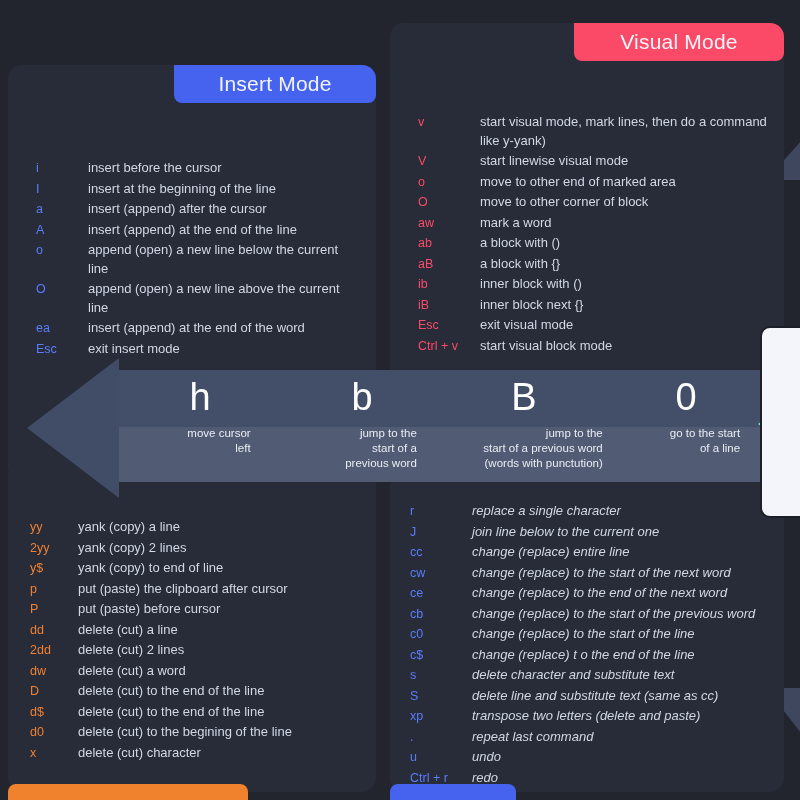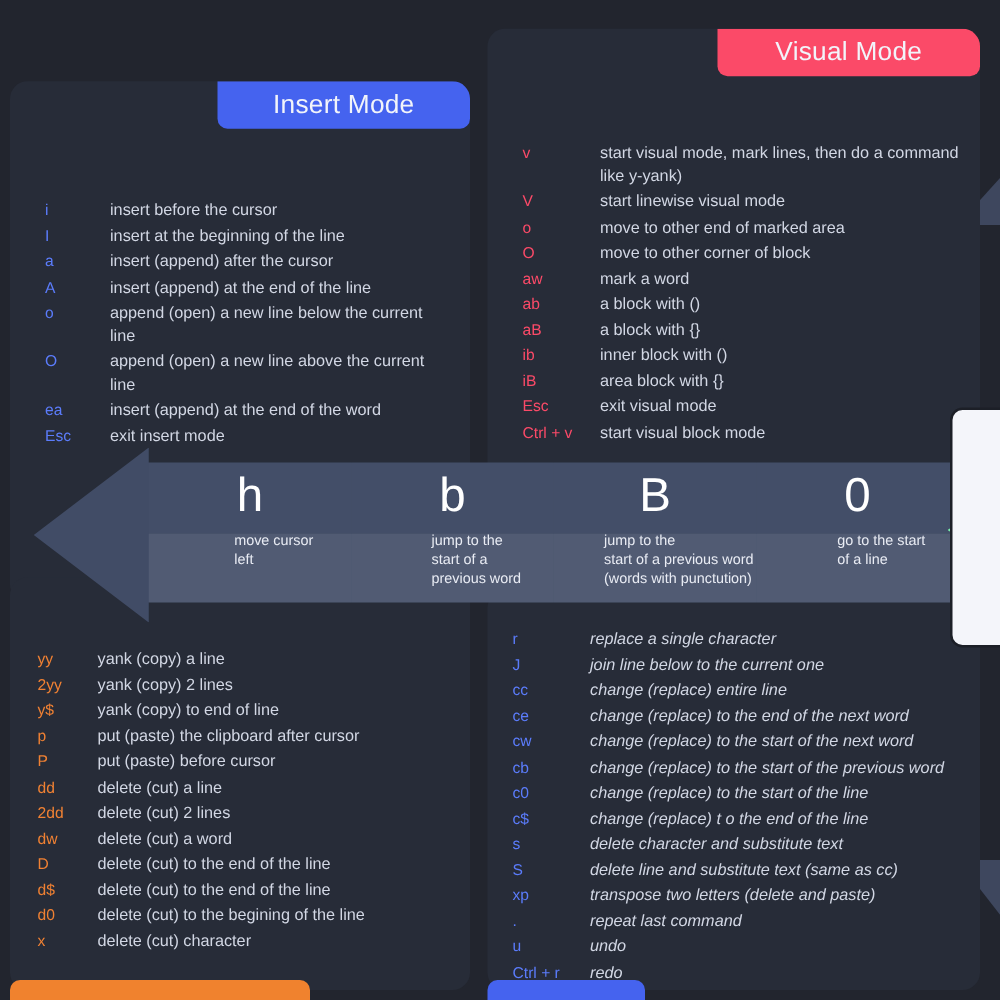--- a/index.html
+++ b/index.html
@@ -191,21 +191,21 @@
     color: #ffffff;
     font-weight: 300;
   }
   .nav-desc {
     position: relative;
     z-index: 2;
     margin-top: 2px;
     font-size: 11.5px;
     line-height: 15px;
     color: #e9ecf4;
-    text-align: left;
+    text-align: right;
     white-space: pre-line;
     padding: 0 2px;
     margin-left: 38px;
   }
   #nav-green-tip {
     position: absolute;
     left: 738px;
     top: 44px;
     width: 34px;
     height: 44px;
@@ -289,21 +289,21 @@
         <div class="cmd-row">
           <div class="cmd-key">aB</div>
           <div class="cmd-desc">a block with {}</div>
         </div>
         <div class="cmd-row">
           <div class="cmd-key">ib</div>
           <div class="cmd-desc">inner block with ()</div>
         </div>
         <div class="cmd-row">
           <div class="cmd-key">iB</div>
-          <div class="cmd-desc">area block with {}</div>
+          <div class="cmd-desc">inner block next {}</div>
         </div>
         <div class="cmd-row">
           <div class="cmd-key">Esc</div>
           <div class="cmd-desc">exit visual mode</div>
         </div>
         <div class="cmd-row">
           <div class="cmd-key">Ctrl + v</div>
           <div class="cmd-desc">start visual block mode</div>
         </div>
       </div>
@@ -370,26 +370,26 @@
         </div>
         <div class="cmd-row">
           <div class="cmd-key">J</div>
           <div class="cmd-desc">join line below to the current one</div>
         </div>
         <div class="cmd-row">
           <div class="cmd-key">cc</div>
           <div class="cmd-desc">change (replace) entire line</div>
         </div>
         <div class="cmd-row">
+          <div class="cmd-key">cw</div>
+          <div class="cmd-desc">change (replace) to the start of the next word</div>
+        </div>
+        <div class="cmd-row">
           <div class="cmd-key">ce</div>
           <div class="cmd-desc">change (replace) to the end of the next word</div>
-        </div>
-        <div class="cmd-row">
-          <div class="cmd-key">cw</div>
-          <div class="cmd-desc">change (replace) to the start of the next word</div>
         </div>
         <div class="cmd-row">
           <div class="cmd-key">cb</div>
           <div class="cmd-desc">change (replace) to the start of the previous word</div>
         </div>
         <div class="cmd-row">
           <div class="cmd-key">c0</div>
           <div class="cmd-desc">change (replace) to the start of the line</div>
         </div>
         <div class="cmd-row">

